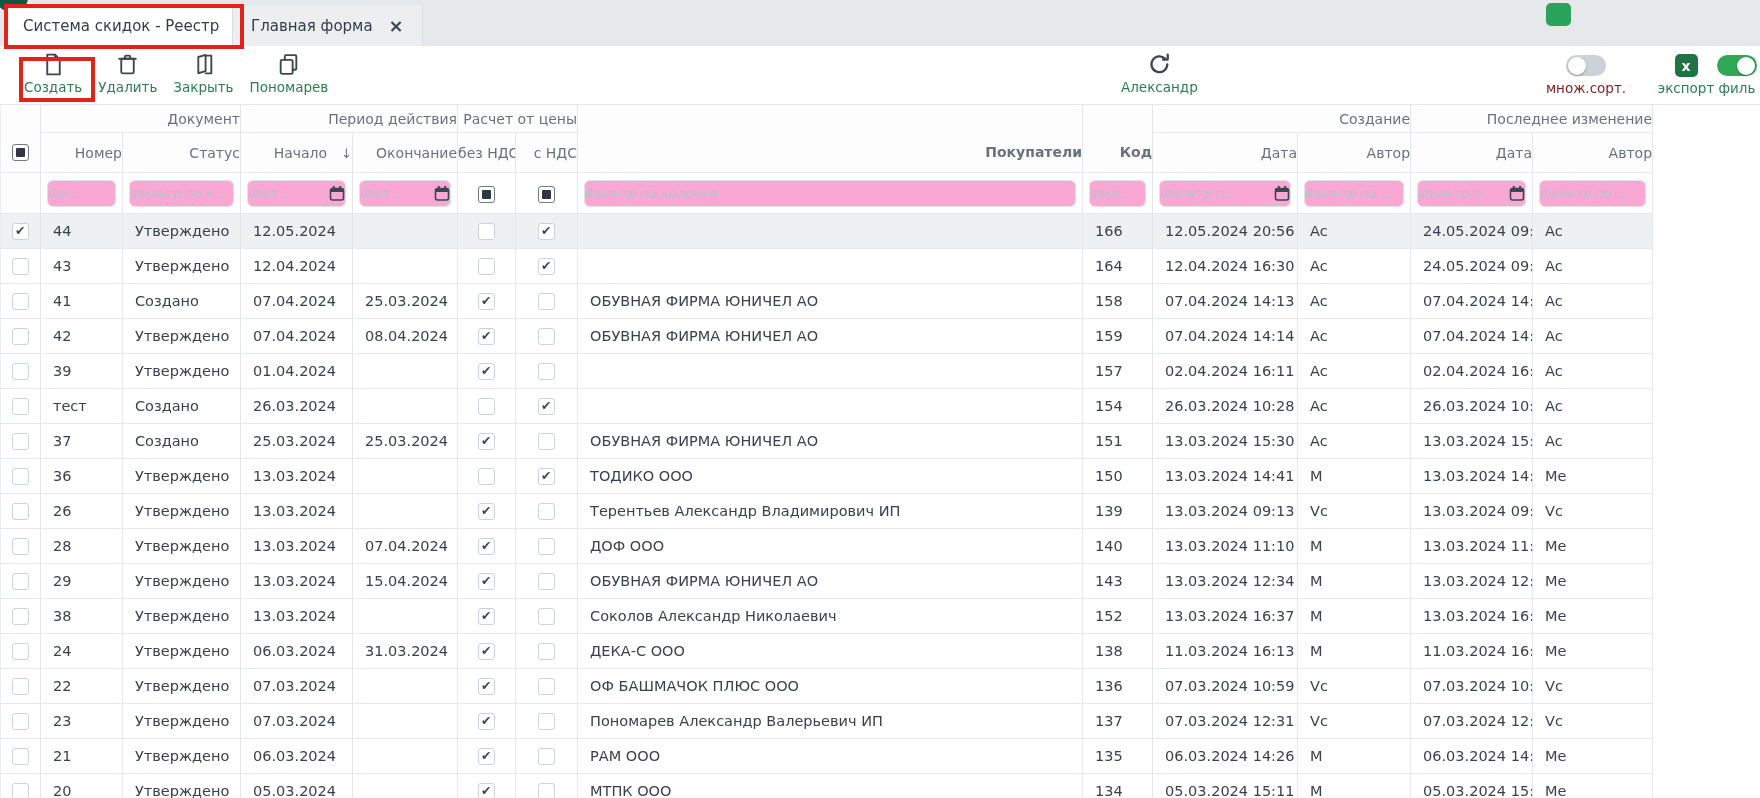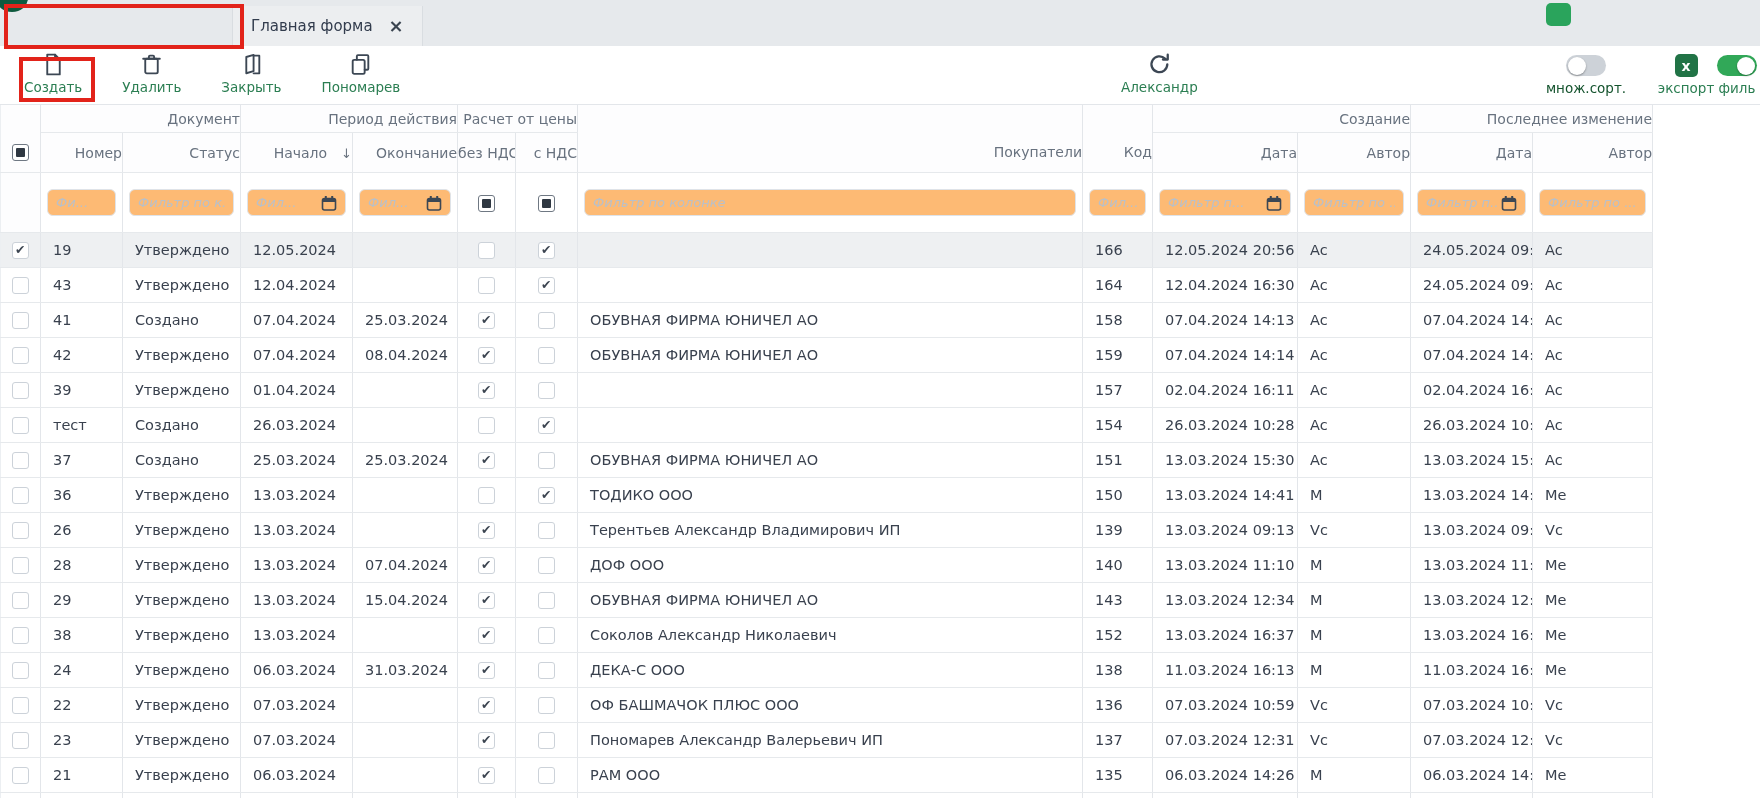--- a/index.html
+++ b/index.html
@@ -19,31 +19,31 @@
   .tr-badge { position:absolute; left:1546px; top:3px; width:25px; height:23px;
     border-radius:5px; background:#2aa45c; }
 
   
   .redbox { position:absolute; border:4px solid #e2231a; z-index:9; pointer-events:none; }
   .redbox-tab { left:4px; top:4px; width:240px; height:45px; }
   .redbox-create { left:19px; top:57px; width:76px; height:45px; }
 
   
   .toolbar { position:relative; height:58px; background:#fff; }
-  .tb-left { position:absolute; left:24px; top:6px; display:flex; gap:40px; }
+  .tb-left { position:absolute; left:24px; top:6px; display:flex; gap:16px; }
   .tb-btn { display:flex; flex-direction:column; align-items:center; gap:2px; min-width:58px; cursor:pointer; }
   .tb-btn svg { width:25px; height:25px; }
   .g-lbl { font-size:13.5px; color:#2b7e52; white-space:nowrap; }
   .ic { fill:none; stroke:#3c4754; stroke-width:1.8; stroke-linecap:round; stroke-linejoin:round; }
   .refresh { position:absolute; left:1121px; top:6px; }
   .stats { position:absolute; left:1232px; top:0; height:58px; display:flex; align-items:center;
     gap:17px; font-size:14px; color:#6a7380; white-space:nowrap; }
   .stats b { color:#2f3842; margin-left:5px; }
   .tgl-block { position:absolute; top:9px; display:flex; flex-direction:column; align-items:center; gap:4px; cursor:pointer; }
-  .tgl-block .lbl2 { font-size:13.5px; color:#14532d; white-space:nowrap; }
+  .tgl-block .lbl2 { font-size:13.5px; color:#7f1d1d; white-space:nowrap; }
   .toggle { width:40px; height:21px; border-radius:11px; background:#cdd2d8; position:relative; }
   .toggle .knob { position:absolute; top:1.5px; left:2px; width:18px; height:18px; border-radius:50%;
     background:#fff; box-shadow:0 1px 2px rgba(0,0,0,.35); }
   .toggle.on { background:#31a858; }
   .toggle.on .knob { left:auto; right:2px; }
   .multisort { left:1542px; width:88px; }
   .exportb { left:1650px; top:8px; width:72px; display:flex; flex-direction:column; align-items:center; gap:3px; position:absolute; cursor:pointer; }
   .xlicon { width:23px; height:23px; border-radius:5px; background:#217346; color:#fff;
     font-weight:bold; font-size:14px; display:flex; align-items:center; justify-content:center; }
   .filterb { left:1695px; width:84px; }
@@ -52,24 +52,24 @@
   
   .gridwrap { position:absolute; top:104px; left:0; width:1760px; }
   table.grid { border-collapse:collapse; table-layout:fixed; width:1760px;
     border-top:1px solid #e3e6ea; border-left:1px solid #eceff2; }
   .grid th, .grid td { border-right:1px solid #e3e6ea; border-bottom:1px solid #e6e9ec;
     overflow:hidden; white-space:nowrap; }
   .grid th { font-weight:normal; color:#68727f; font-size:14px; text-align:right; background:#fdfdfe; }
   .grid th.filler, .grid td.filler { border:none; background:#fff; }
   tr.r-group th { height:28px; }
   tr.r-cols th { height:40px; }
-  th.c-bottom { vertical-align:bottom; padding-bottom:12px; }
+  th.c-bottom { vertical-align:bottom; padding-bottom:12px;font-weight:bold; }
   tr.r-filter td { height:41px; background:#fff; text-align:center; vertical-align:middle; }
-  .fwrap { display:flex; align-items:center; margin:16px 6px; border:1px solid #dfe3e8; border-radius:6px;
-    height:27px; padding:0 8px; background:#fdba74; }
+  .fwrap { display:flex; align-items:center; margin:6px 6px; border:1px solid #dfe3e8; border-radius:6px;
+    height:27px; padding:0 0; background:#f9a8d4; }
   .fwrap input { border:none; outline:none; width:100%; min-width:0; font-size:13px; font-style:italic;
     color:#39414e; background:transparent; font-family:inherit; }
   .fwrap input::placeholder { color:#b9c0c9; font-style:italic; opacity:1; }
   .fwrap svg { flex:0 0 auto; margin-left:4px; }
   .sort-arrow { margin-left:14px; color:#6b7480; font-size:13px; }
 
   .grid tbody td { height:35px; font-size:14.5px; color:#39414e; padding-left:12px; background:#fff; vertical-align:middle; }
   .grid tbody td.c-sel, .grid tbody td.c-check { padding-left:0; text-align:center; }
   .grid tbody tr.selected td:not(.filler) { background:#eef0f2; }
   th.c-sel { vertical-align:bottom; padding-bottom:11px; text-align:center; }
@@ -83,20 +83,24 @@
   .cb.ind::after { content:""; position:absolute; left:3px; top:3px; right:3px; bottom:3px;
     background:#2f3842; border-radius:1px; }
 </style>
 </head>
 <body>
 
 <div class="app">
 
   <div class="tabbar">
     <div class="corner-frag"></div>
+    <div class="tab active">
+      <span>Система скидок - Реестр</span>
+      <span class="close-x">×</span>
+    </div>
     <div class="tab inactive">
       <span>Главная форма</span>
       <span class="close-x">×</span>
     </div>
     <div class="tr-badge"></div>
   </div>
 
   <div class="toolbar">
     <div class="tb-left">
       <div class="tb-btn">
@@ -282,21 +286,21 @@
           <td>
               <div class="fwrap">
                 <input placeholder="Фильтр по ..." style="">
               </div>
             </td>
         </tr>
       </thead>
       <tbody id="rows">
           <tr class="selected">
             <td class="c-sel"><span class="cb checked"></span></td>
-            <td>19</td>
+            <td>44</td>
             <td>Утверждено</td>
             <td>12.05.2024</td>
             <td></td>
             <td class="c-check"><span class="cb"></span></td>
             <td class="c-check"><span class="cb checked"></span></td>
             <td></td>
             <td>166</td>
             <td>12.05.2024 20:56</td>
             <td>Ac</td>
             <td>24.05.2024 09:27</td>

